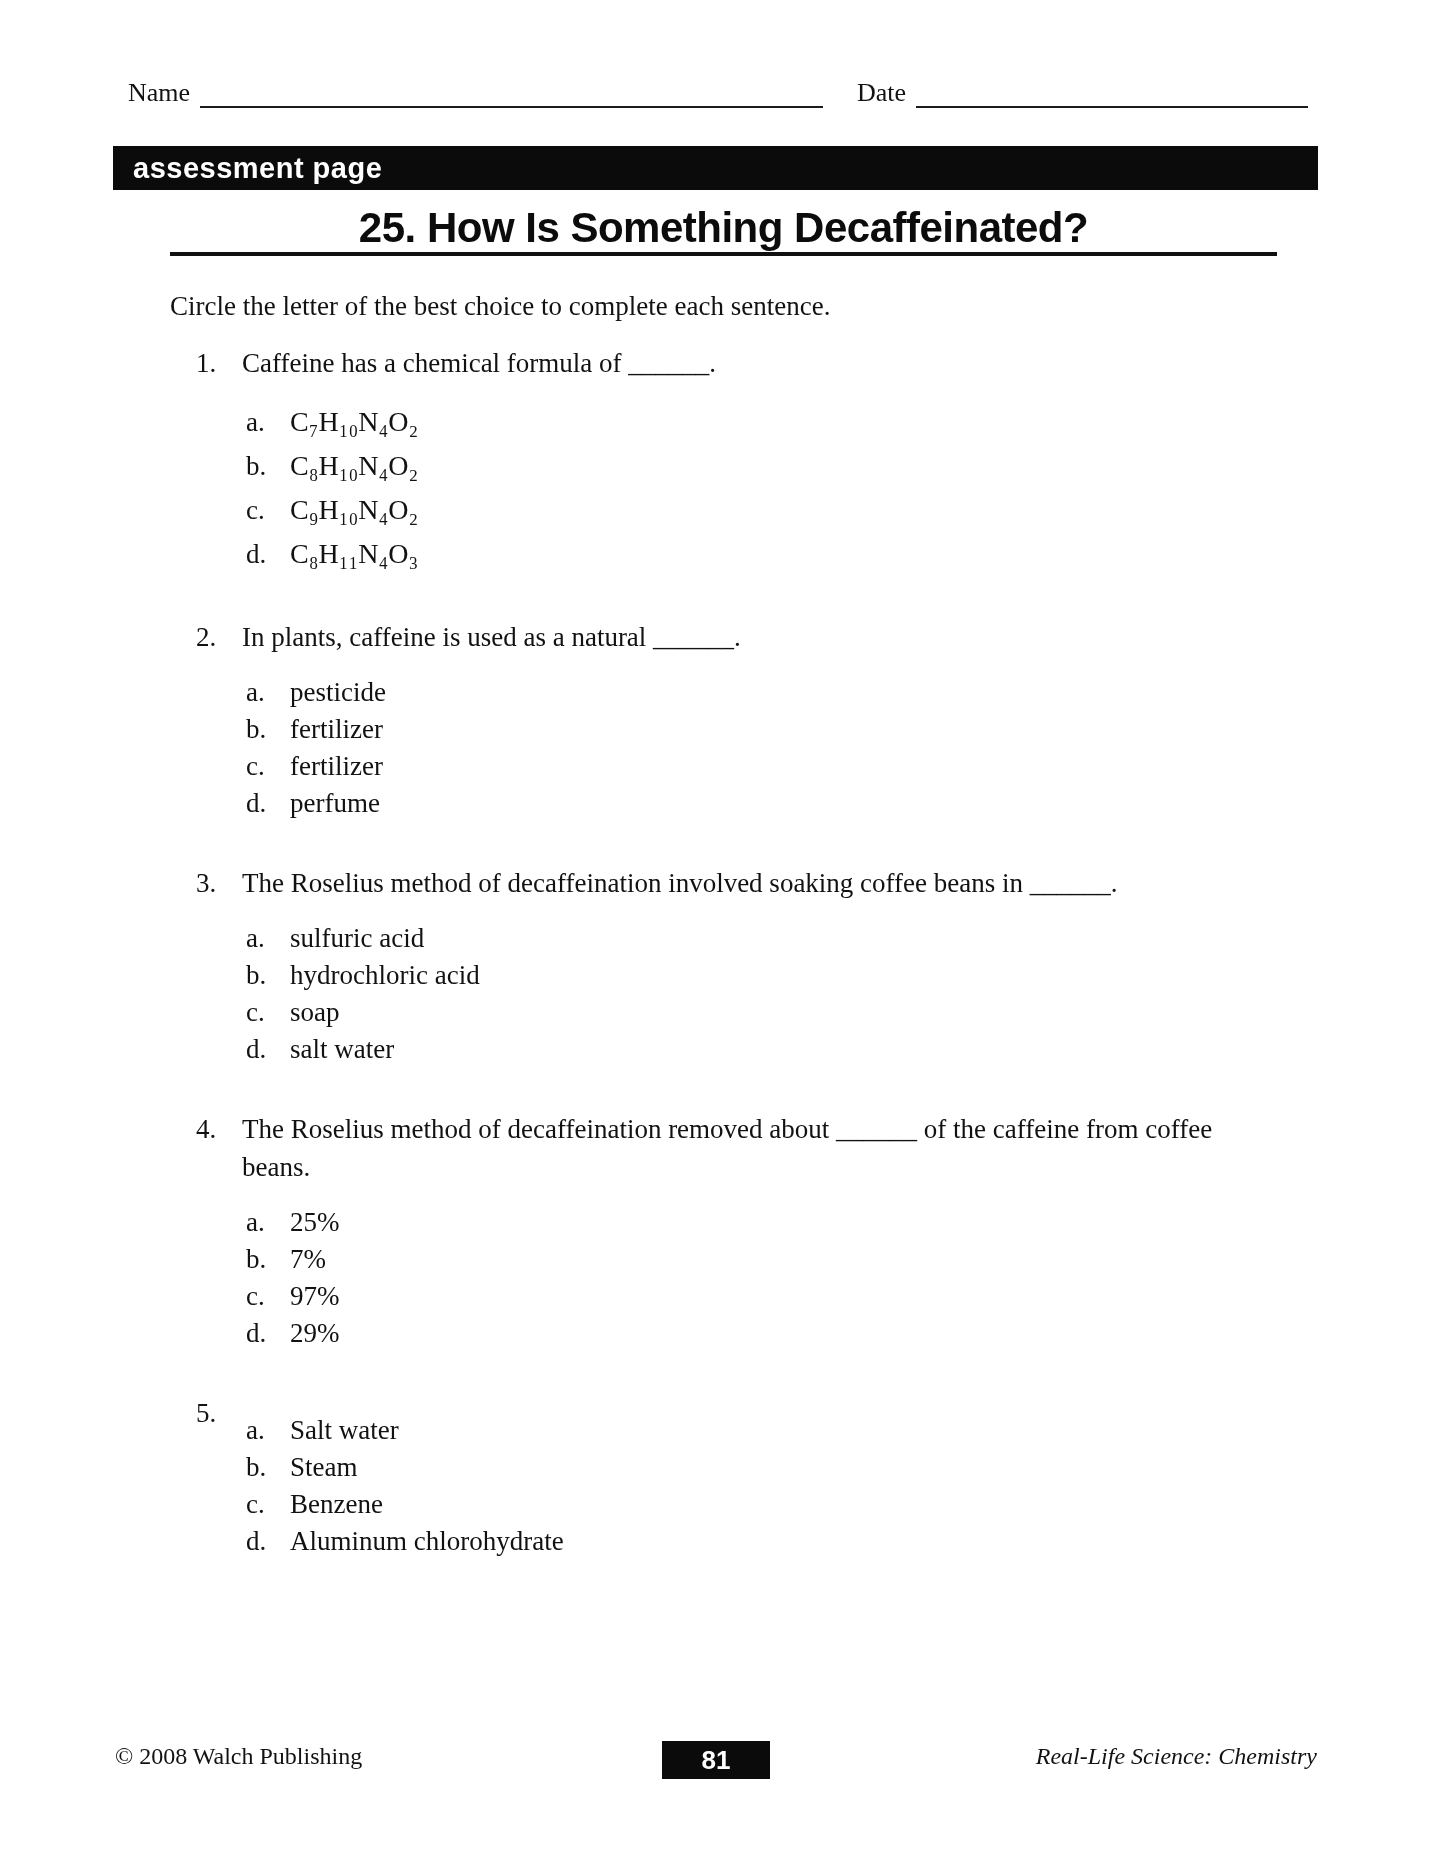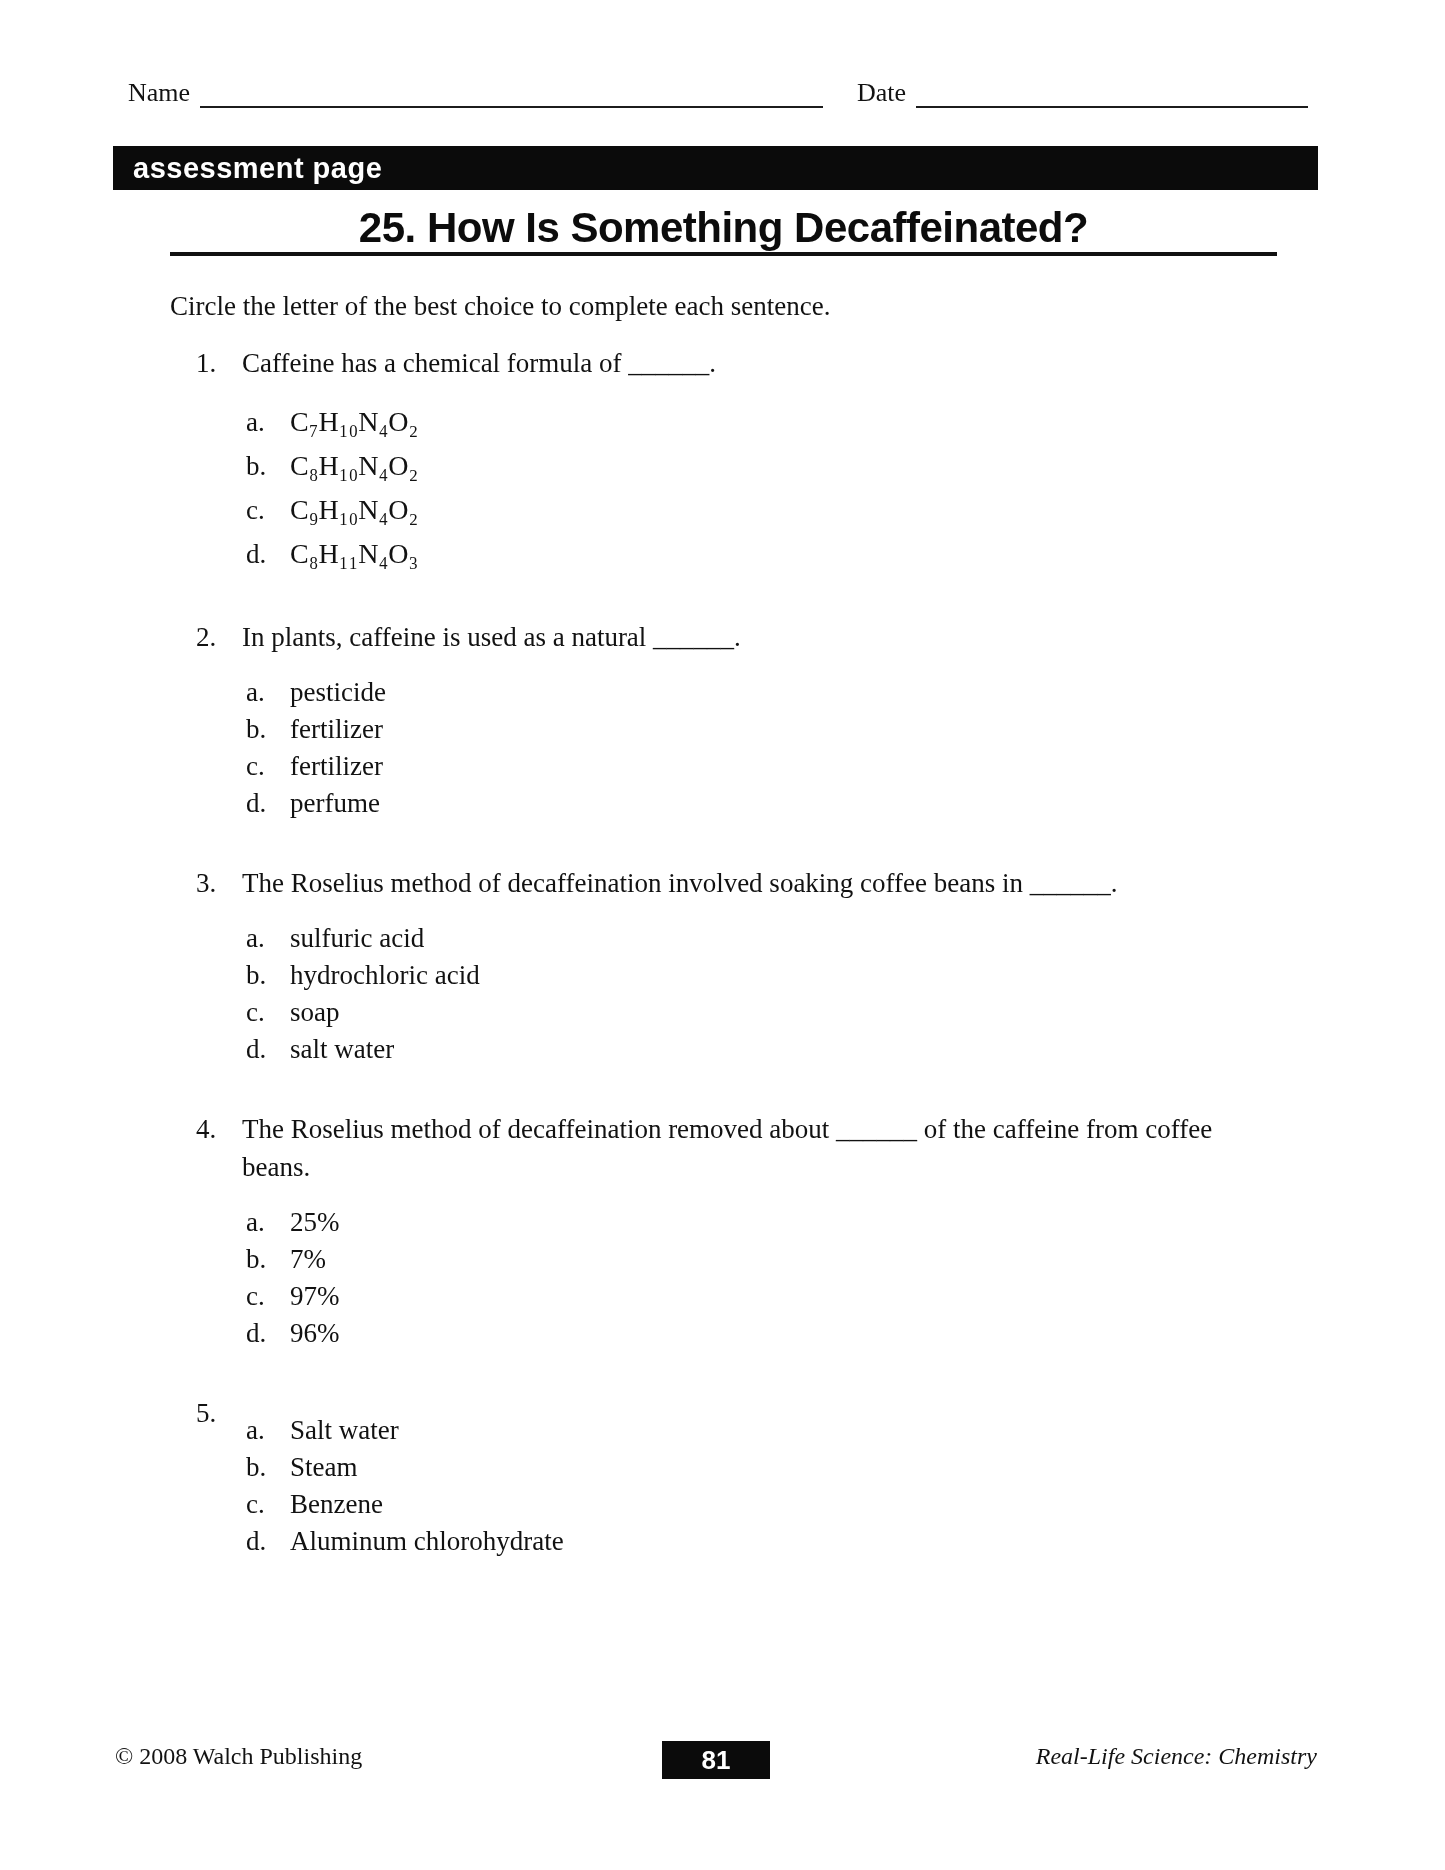--- a/index.html
+++ b/index.html
@@ -189,21 +189,21 @@
           <div class="option">
             <span class="letter">b.</span>
             <span class="optext">7%</span>
           </div>
           <div class="option">
             <span class="letter">c.</span>
             <span class="optext">97%</span>
           </div>
           <div class="option">
             <span class="letter">d.</span>
-            <span class="optext">96%</span>
+            <span class="optext">29%</span>
           </div>
         </div>
       </div>
     </div>
 
     <div class="question">
       <span class="qnum">5.</span>
       <div class="qbody">
         <div class="options">
           <div class="option">

